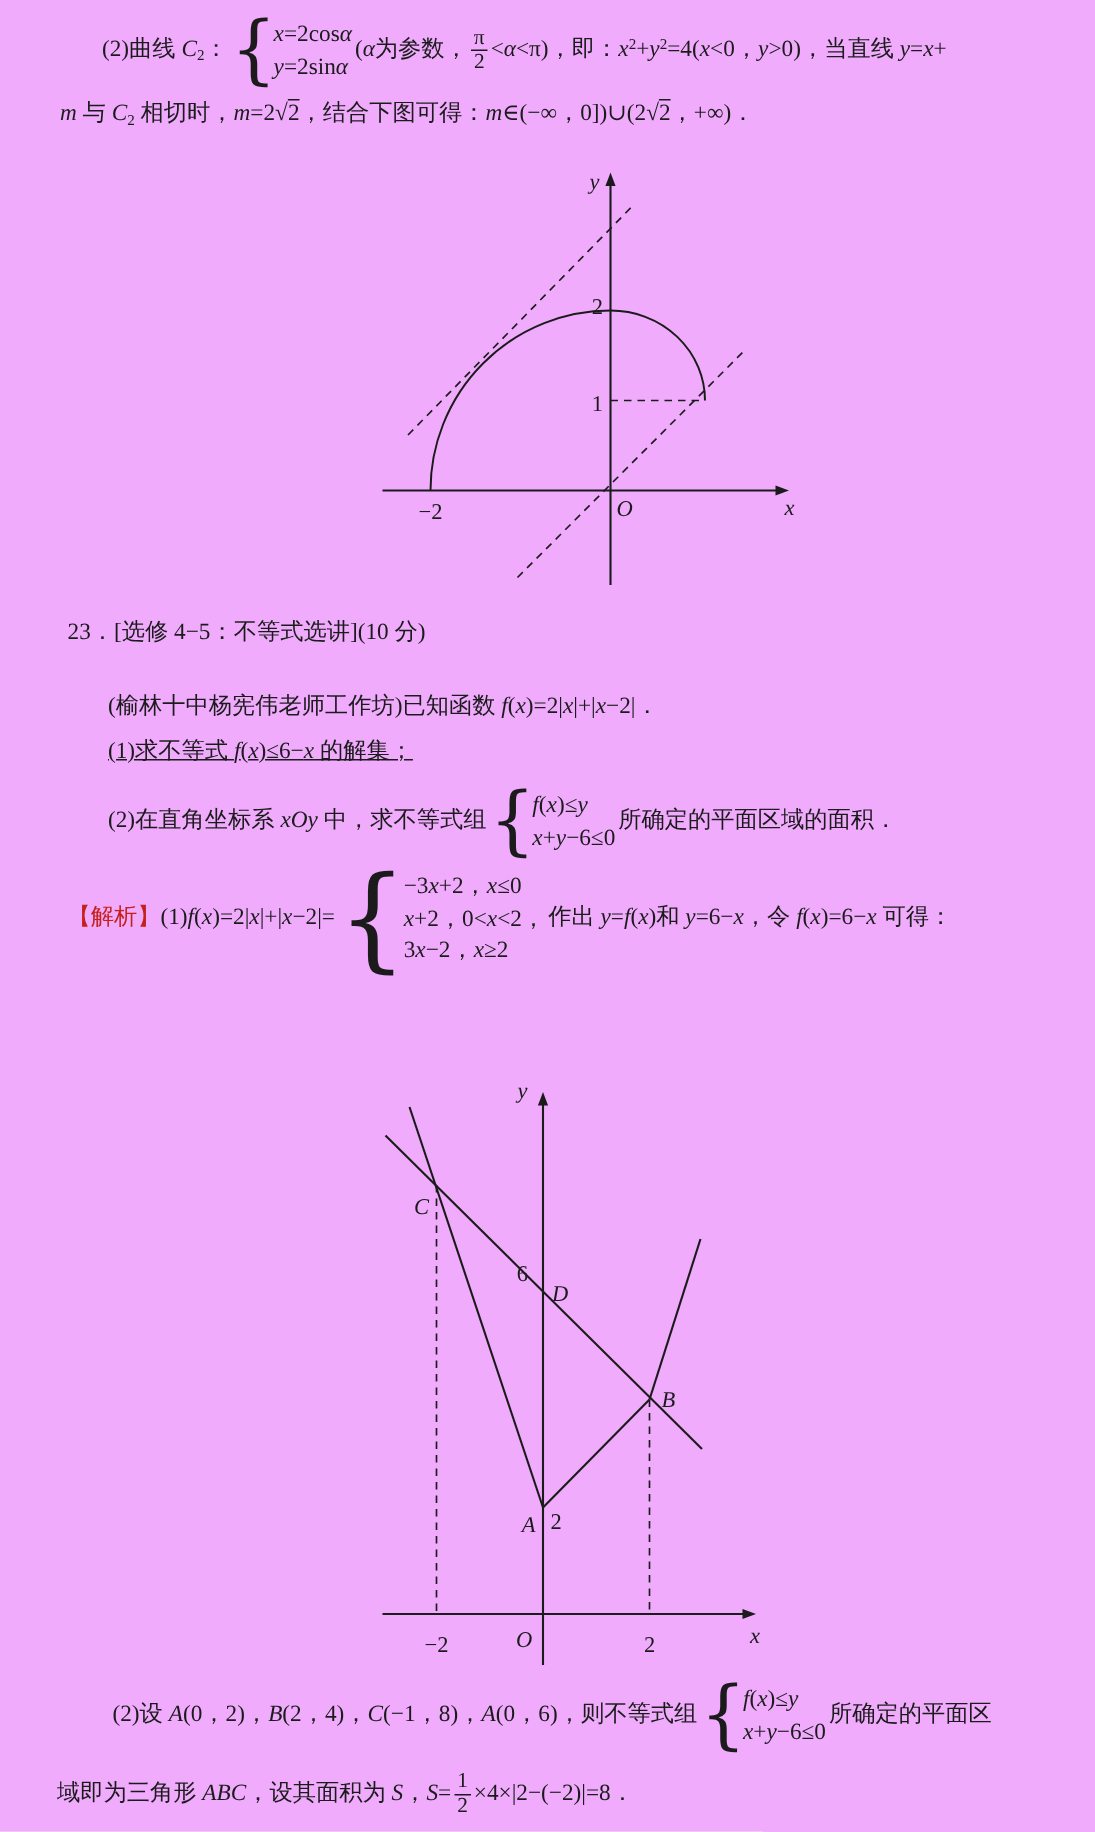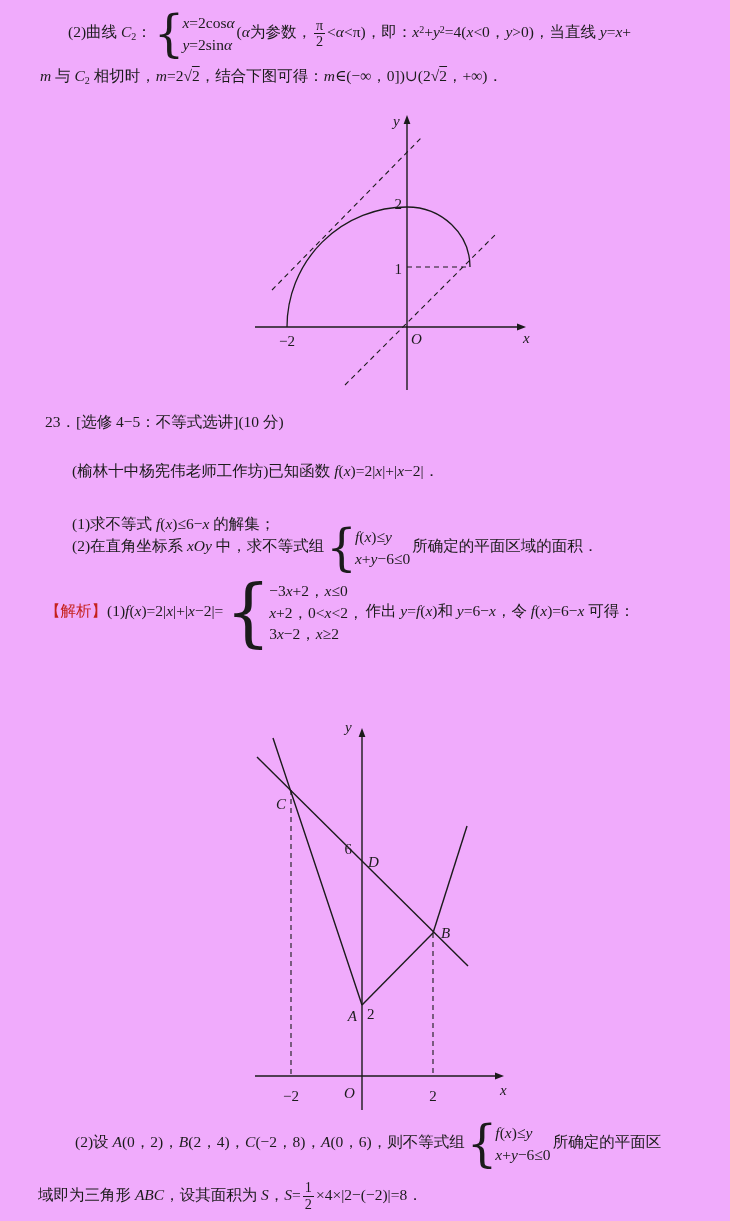--- a/index.html
+++ b/index.html
@@ -63,21 +63,21 @@
     <text class="v" x="163" y="26">y</text>
     <text class="v" x="293" y="243">x</text>
     <text class="v" x="181" y="244">O</text>
     <text x="172" y="109" text-anchor="end">2</text>
     <text x="172" y="174" text-anchor="end">1</text>
     <text x="57" y="246" text-anchor="middle">−2</text>
   </svg>
 
   <div class="para" style="left:45px;top:412px;"><span class="s-c">23．[选修 4−5：不等式选讲](10 分)</span></div>
   <div class="para" style="left:72px;top:461px;text-align:center;"><span class="s-c">(榆林十中杨宪伟老师工作坊)已知函数 </span><span class="s-i">f</span><span class="s-c">(</span><span class="s-i">x</span><span class="s-c">)=2|</span><span class="s-i">x</span><span class="s-c">|+|</span><span class="s-i">x</span><span class="s-c">−2|．</span></div>
-  <div class="para" style="left:72px;top:514px;"><span class="s-c">(1)求不等式 </span><span class="s-i">f</span><span class="s-c">(</span><span class="s-i">x</span><span class="s-c">)≤6−</span><span class="s-i">x</span><span class="s-c"> 的解集；</span></div>
+  <div class="para" style="left:72px;top:491px;text-decoration:underline;"><span class="s-c">(1)求不等式 </span><span class="s-i">f</span><span class="s-c">(</span><span class="s-i">x</span><span class="s-c">)≤6−</span><span class="s-i">x</span><span class="s-c"> 的解集；</span></div>
   <div class="para" style="left:72px;top:526px;"><span class="s-c">(2)在直角坐标系 </span><span class="s-i">x</span><span class="s-i">O</span><span class="s-i">y</span><span class="s-c"> 中，求不等式组</span><span class="sys">
         <span class="brace" style="font-size: 3.1em;">{</span>
         <span class="syscol">
           <span class="sysrow"><span class="s-i">f</span><span class="s-c">(</span><span class="s-i">x</span><span class="s-c">)≤</span><span class="s-i">y</span></span>
           <span class="sysrow"><span class="s-i">x</span><span class="s-c">+</span><span class="s-i">y</span><span class="s-c">−6≤0</span></span>
         </span>
       </span><span class="s-c">所确定的平面区域的面积．</span></div>
 
   <div class="para" style="left:45px;top:580px;"><span class="s-red">【解析】</span><span class="s-c">(1)</span><span class="s-i">f</span><span class="s-c">(</span><span class="s-i">x</span><span class="s-c">)=2|</span><span class="s-i">x</span><span class="s-c">|+|</span><span class="s-i">x</span><span class="s-c">−2|=</span><span class="sys">
         <span class="brace" style="font-size: 4.65em;">{</span>
@@ -112,21 +112,21 @@
     <text class="v" x="36" y="99">C</text>
     <text x="112" y="144" text-anchor="end">6</text>
     <text class="v" x="128" y="157">D</text>
     <text class="v" x="201" y="228">B</text>
     <text class="v" x="117" y="311" text-anchor="end">A</text>
     <text x="127" y="309">2</text>
     <text x="51" y="391" text-anchor="middle">−2</text>
     <text x="193" y="391" text-anchor="middle">2</text>
   </svg>
 
-  <div class="para" style="left:75px;top:1122px;"><span class="s-c">(2)设 </span><span class="s-i">A</span><span class="s-c">(0，2)，</span><span class="s-i">B</span><span class="s-c">(2，4)，</span><span class="s-i">C</span><span class="s-c">(−2，8)，</span><span class="s-i">A</span><span class="s-c">(0，6)，则不等式组</span><span class="sys">
+  <div class="para" style="left:75px;top:1122px;"><span class="s-c">(2)设 </span><span class="s-i">A</span><span class="s-c">(0，2)，</span><span class="s-i">B</span><span class="s-c">(2，4)，</span><span class="s-i">C</span><span class="s-c">(−1，8)，</span><span class="s-i">A</span><span class="s-c">(0，6)，则不等式组</span><span class="sys">
         <span class="brace" style="font-size: 3.1em;">{</span>
         <span class="syscol">
           <span class="sysrow"><span class="s-i">f</span><span class="s-c">(</span><span class="s-i">x</span><span class="s-c">)≤</span><span class="s-i">y</span></span>
           <span class="sysrow"><span class="s-i">x</span><span class="s-c">+</span><span class="s-i">y</span><span class="s-c">−6≤0</span></span>
         </span>
       </span><span class="s-c">所确定的平面区</span></div>
   <div class="para" style="left:38px;top:1180px;"><span class="s-c">域即为三角形 </span><span class="s-i">ABC</span><span class="s-c">，设其面积为 </span><span class="s-i">S</span><span class="s-c">，</span><span class="s-i">S</span><span class="s-c">=</span><span class="frac">
         <span class="fn">1</span>
         <span class="fd">2</span>
       </span><span class="s-c">×4×|2−(−2)|=8．</span></div>

